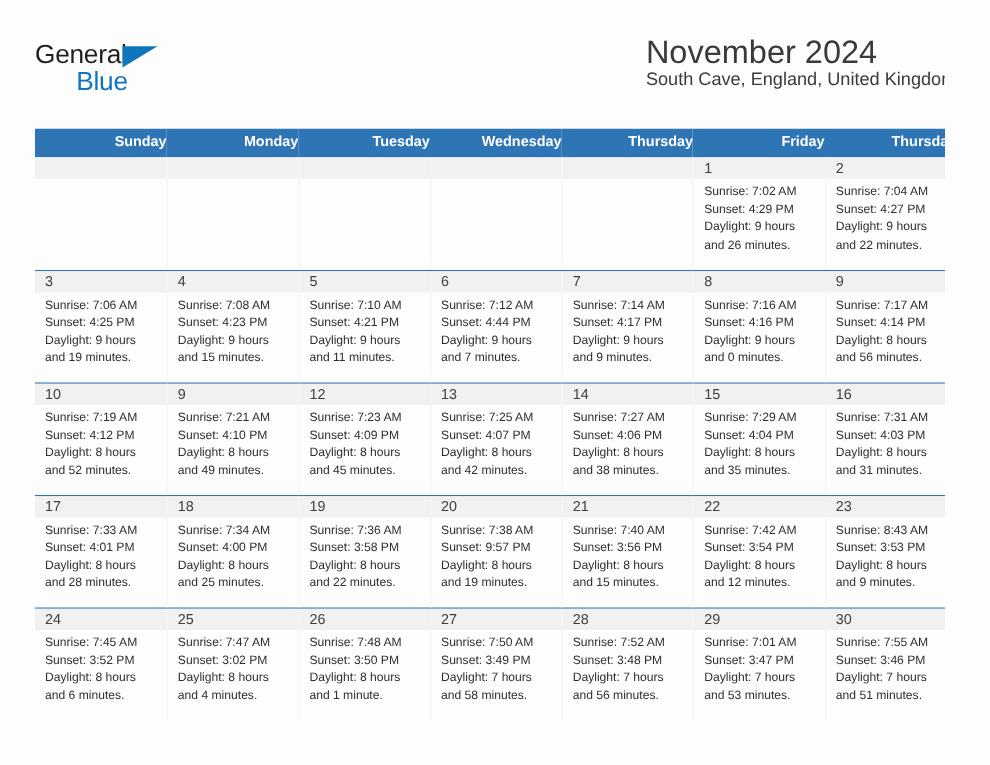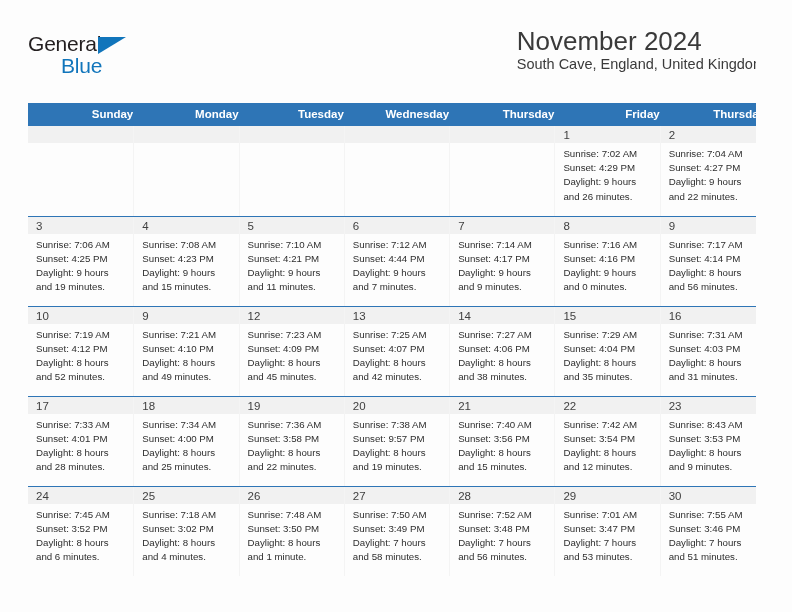--- a/index.html
+++ b/index.html
@@ -483,21 +483,21 @@
                 <div>Sunset: 3:52 PM</div>
                 <div>Daylight: 8 hours</div>
                 <div>and 6 minutes.</div>
               </div>
             </div>
           </td>
           <td>
             <div class="cell-inner">
               <div class="daynum-band">25</div>
               <div class="cell-body">
-                <div>Sunrise: 7:18 AM</div>
+                <div>Sunrise: 7:47 AM</div>
                 <div>Sunset: 3:02 PM</div>
                 <div>Daylight: 8 hours</div>
                 <div>and 4 minutes.</div>
               </div>
             </div>
           </td>
           <td>
             <div class="cell-inner">
               <div class="daynum-band">26</div>
               <div class="cell-body">

